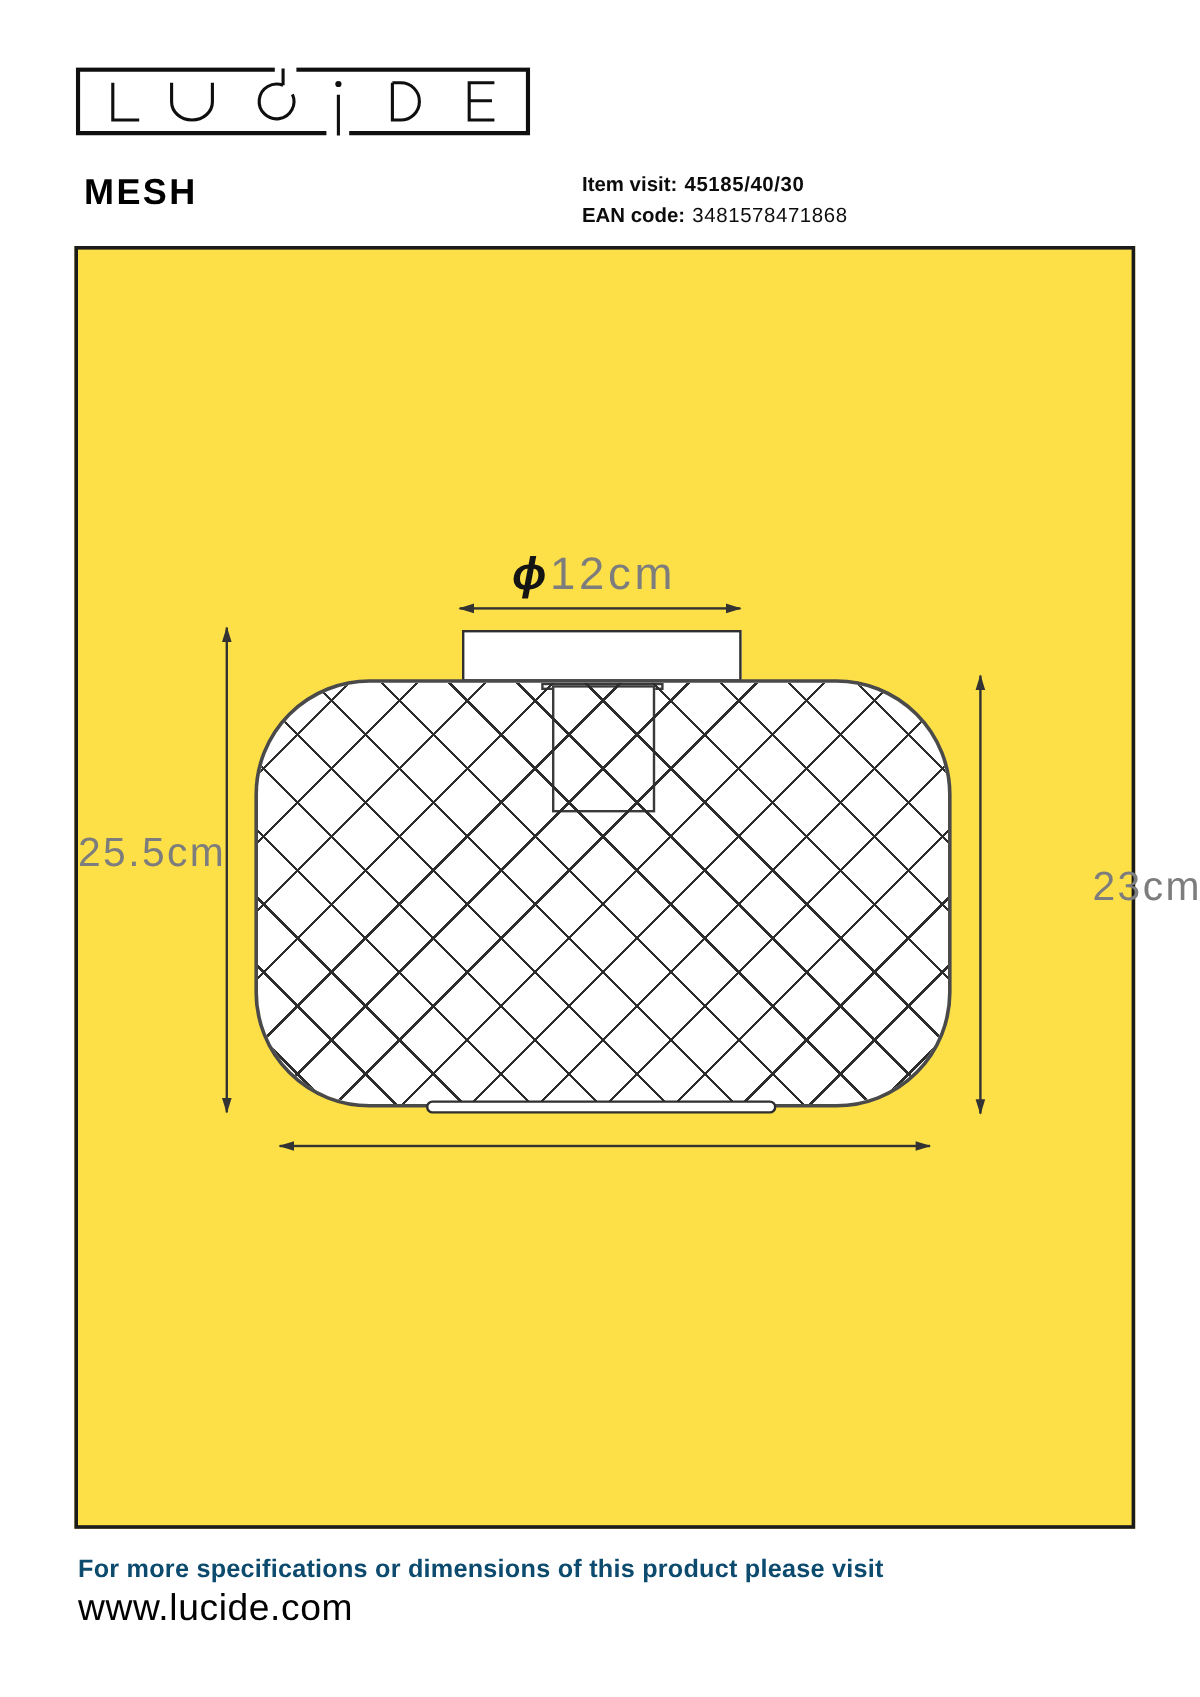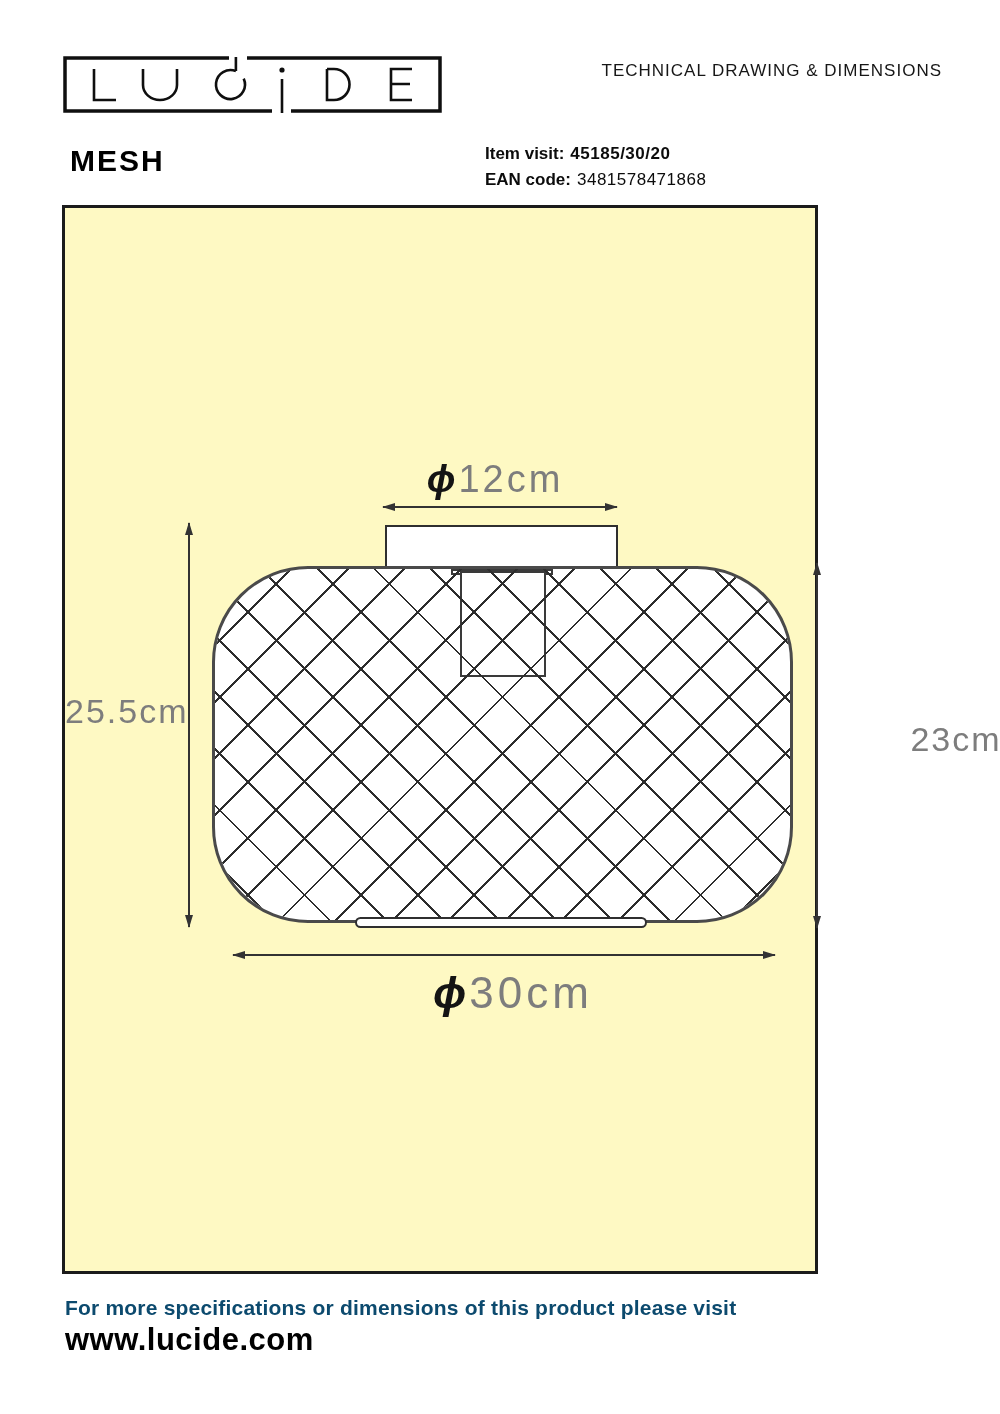--- a/index.html
+++ b/index.html
@@ -12,21 +12,21 @@
   
   .logo-svg { position:absolute; left:63px; top:56px; }
   .doc-title { position:absolute; top:61px; right:58px; font-size:17px; letter-spacing:1px; color:#161616; }
   .product-name { position:absolute; left:70px; top:144px; font-size:30px; font-weight:bold; letter-spacing:2px; color:#000; }
   .meta { position:absolute; left:485px; top:141px; font-size:17px; line-height:26px; color:#0c0c0c; }
   .meta .label { font-weight:bold; margin-right:6px; }
   .meta .val-bold { font-weight:bold; letter-spacing:0.5px; }
   .meta .val-reg { font-weight:normal; letter-spacing:0.5px; }
 
   
-  .frame { position:absolute; left:62px; top:205px; width:756px; height:1069px; border:3px solid #1b1b1b; background:#fef9c3; }
+  .frame { position:absolute; left:62px; top:205px; width:884px; height:1069px; border:3px solid #1b1b1b; background:#fde047; }
 
   
   .plate { position:absolute; left:320px; top:317px; width:233px; height:43px; background:#fff; border:2px solid #2f2f2f; }
 
   
   .mesh-body { position:absolute; left:147px; top:358px; width:581px; height:357px;
     border:3px solid #4a4a4a; border-radius:96px; background:#fff; overflow:hidden; }
   .socket { position:absolute; left:245px; top:2px; width:86px; height:106px; border:2px solid #3a3a3a; background:#fff; }
   .socket-flange { position:absolute; left:236px; top:0px; width:102px; height:6px; border:2px solid #3a3a3a; background:#fff; }
   .mesh-pattern { position:absolute; inset:0;
@@ -52,21 +52,21 @@
   
   .dim-label { position:absolute; color:#7d7d7d; font-weight:300; white-space:nowrap; }
   .dim-label .phi { color:#141414; font-weight:bold; font-style:italic; letter-spacing:0; margin-right:3px; }
   .dl-top    { left:310px; top:250px; width:240px; text-align:center; font-size:38px; letter-spacing:3px; }
   .dl-left   { left:0px;   top:484px; width:114px; text-align:left;  font-size:34px; letter-spacing:2px; }
   .dl-right  { left:811px; top:512px; width:160px; text-align:center;   font-size:34px; letter-spacing:2px; }
   .dl-bottom { left:298px; top:760px; width:300px; text-align:center; font-size:44px; letter-spacing:4px; }
 
   
   .footer-note { position:absolute; left:65px; top:1296px; font-size:21px; font-weight:bold; color:#0c4a6e; letter-spacing:0.2px; }
-  .footer-site { position:absolute; left:65px; top:1322px; font-size:31px; font-weight:bold; color:#000; letter-spacing:0.5px;text-align:center; }
+  .footer-site { position:absolute; left:65px; top:1322px; font-size:31px; font-weight:normal; color:#000; letter-spacing:0.5px;text-align:center; }
 </style>
 </head>
 <body>
 
 <div class="sheet">
 
   <svg class="logo-svg" width="379" height="62" viewBox="0 0 379 62" role="img" aria-label="LUCIDE">
     <g fill="none" stroke="#0f0f0f" stroke-width="3.5">
       <path d="M166,2 H2 V55 H209"></path>
       <path d="M184,2 H377 V55 H228"></path>
@@ -75,27 +75,26 @@
       <path d="M31,13 V44 H53"></path>
       <path d="M80,13 V29 A17,15 0 0 0 114,29 V13"></path>
       <path d="M180.7,22.6 A14.5,14.5 0 1 1 172.9,15.1 M172.9,15.1 V1"></path>
       <path d="M219,23 V57"></path>
       <path d="M264,13 V44 H271 A15.5,15.5 0 0 0 271,13 H264"></path>
       <path d="M349,13 H328 V44 H349 M328,28 H347"></path>
     </g>
     <circle cx="219" cy="14" r="2.6" fill="#0f0f0f"></circle>
   </svg>
 
-  <div class="doc-title">TECHNICAL DRAWING &amp; DIMENSIONS</div>
 
   <div class="product-name">MESH</div>
 
   <div class="meta">
     <div>
-      <span class="label">Item visit:</span><span class="val-bold">45185/30/20</span>
+      <span class="label">Item visit:</span><span class="val-bold">45185/40/30</span>
     </div>
     <div>
       <span class="label">EAN code:</span><span class="val-reg">3481578471868</span>
     </div>
   </div>
 
   <div class="frame">
 
     <div class="plate"></div>
 
@@ -114,22 +113,19 @@
 
     <div class="dim-label dl-top">
       <span class="phi">ϕ</span><span>12cm</span>
     </div>
     <div class="dim-label dl-left">
       <span>25.5cm</span>
     </div>
     <div class="dim-label dl-right">
       <span>23cm</span>
     </div>
-    <div class="dim-label dl-bottom">
-      <span class="phi">ϕ</span><span>30cm</span>
-    </div>
 
   </div>
 
   <div class="footer-note">For more specifications or dimensions of this product please visit</div>
   <div class="footer-site">www.lucide.com</div>
 
 </div>
 
 </body></html>

